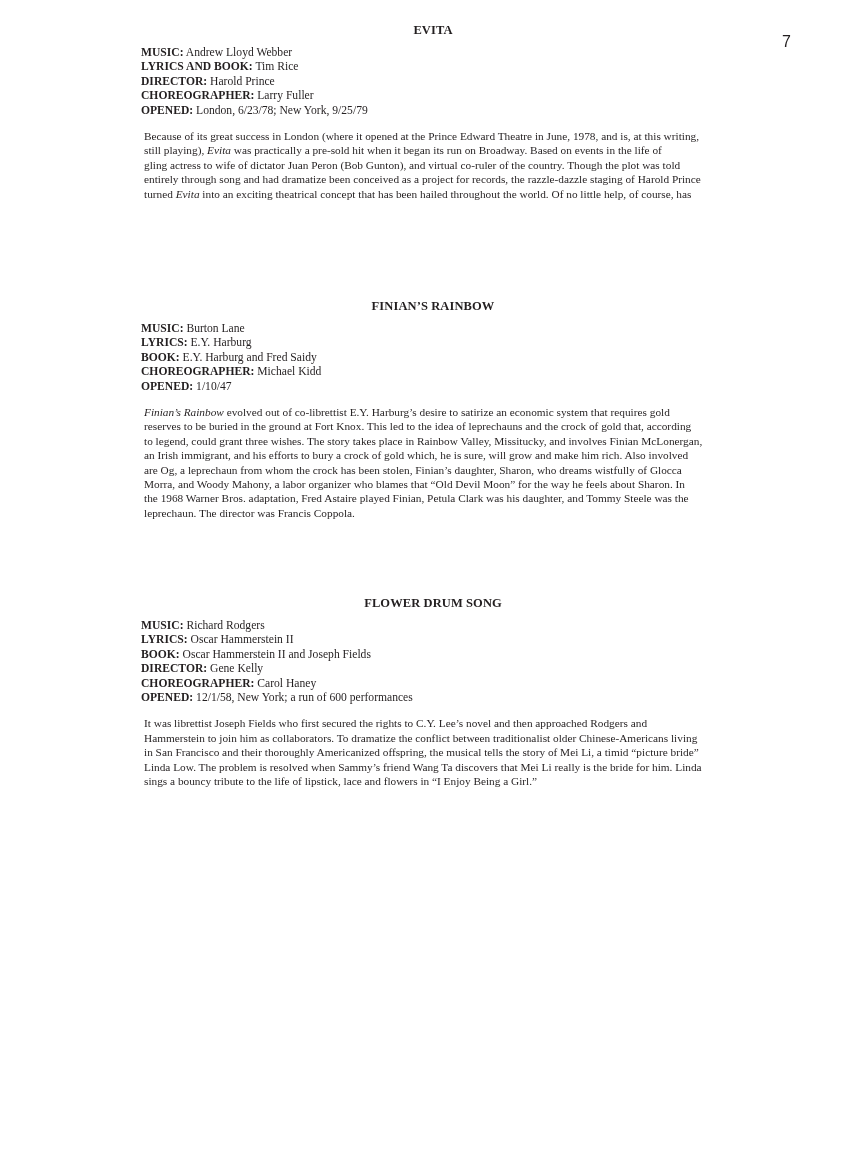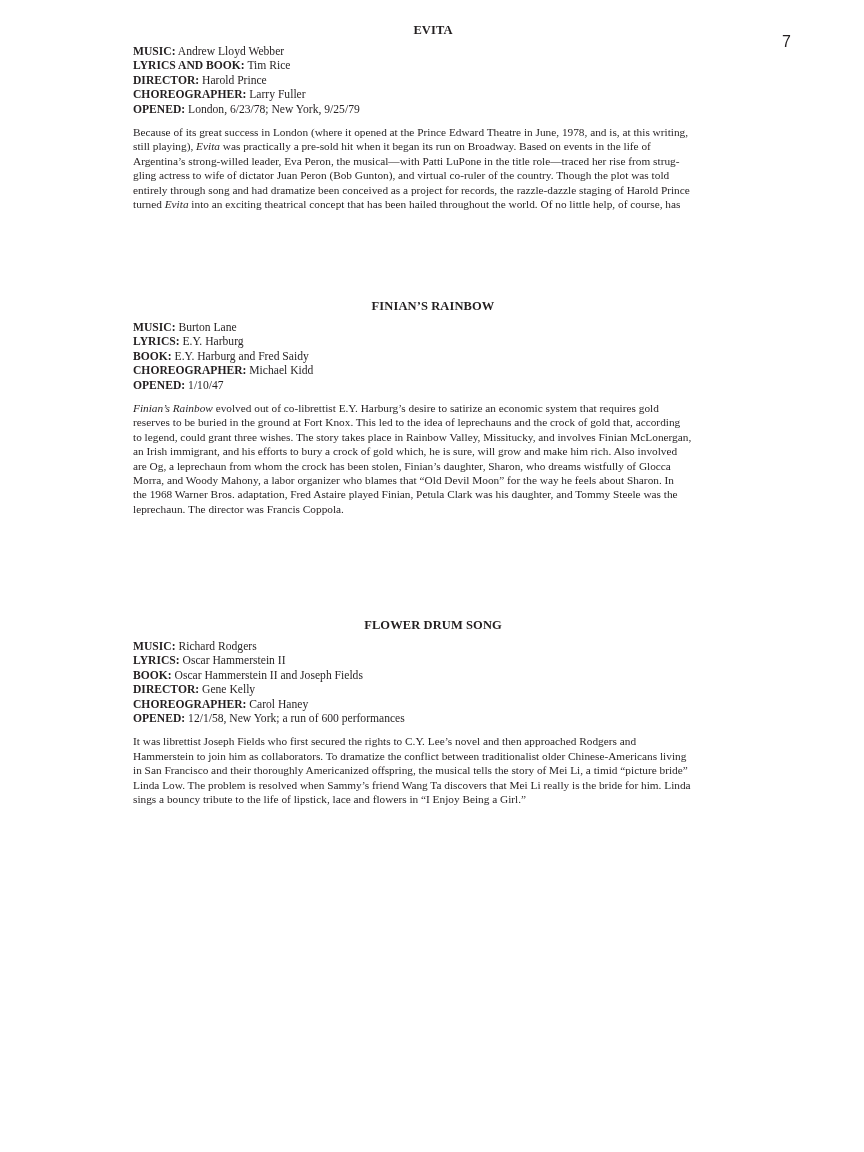--- a/index.html
+++ b/index.html
@@ -30,40 +30,40 @@
     }
     .entry-title {
       text-align: center;
       font-weight: bold;
       font-size: 12.5px;
       line-height: 15px;
       margin: 0 0 7px 0;
       letter-spacing: 0.1px;
     }
     .credits {
-      margin: 0;
+      margin: 8px;
       padding: 0;
       list-style: none;
       font-family: Liberation Serif, serif;
     }
     .credit-line {
       font-size: 11.6px;
       line-height: 14.4px;
       white-space: nowrap;
     }
     .credit-label {
       font-weight: bold;
     }
     .synopsis {
       margin-top: 8px;
       font-size: 11.3px;
       line-height: 14.4px;
     }
     .synopsis p {
-      margin: 0;
+      margin: 11px;
     }
     .synopsis .line {
       display: block;
       white-space: nowrap;
     }
     .synopsis em {
       font-style: italic;
     }
   </style>
 </head>
@@ -77,21 +77,20 @@
       <div class="credit-line"><span class="credit-label">MUSIC:</span> <span class="credit-value">Andrew Lloyd Webber</span></div>
       <div class="credit-line"><span class="credit-label">LYRICS AND BOOK:</span> <span class="credit-value">Tim Rice</span></div>
       <div class="credit-line"><span class="credit-label">DIRECTOR:</span> <span class="credit-value">Harold Prince</span></div>
       <div class="credit-line"><span class="credit-label">CHOREOGRAPHER:</span> <span class="credit-value">Larry Fuller</span></div>
       <div class="credit-line"><span class="credit-label">OPENED:</span> <span class="credit-value">London, 6/23/78; New York, 9/25/79</span></div>
     </div>
   <div class="synopsis">
       <p>
         <span class="line"><span>Because of its great success in London (where it opened at the Prince Edward Theatre in June, 1978, and is, at this writing,</span></span>
         <span class="line"><span>still playing), </span><em>Evita</em><span> was practically a pre-sold hit when it began its run on Broadway. Based on events in the life of</span></span>
-        <span class="line"><span>Argentina’s strong-willed leader, Eva Peron, the musical—with Patti LuPone in the title role—traced her rise from strug-</span></span>
         <span class="line"><span>gling actress to wife of dictator Juan Peron (Bob Gunton), and virtual co-ruler of the country. Though the plot was told</span></span>
         <span class="line"><span>entirely through song and had dramatize been conceived as a project for records, the razzle-dazzle staging of Harold Prince</span></span>
         <span class="line"><span>turned </span><em>Evita</em><span> into an exciting theatrical concept that has been hailed throughout the world. Of no little help, of course, has</span></span>
       </p>
     </div>
 </section>
 
 <section class="entry" style="top:299px;">
   <h2 class="entry-title">FINIAN’S RAINBOW</h2>
   <div class="credits">
@@ -108,21 +107,21 @@
         <span class="line"><span>to legend, could grant three wishes. The story takes place in Rainbow Valley, Missitucky, and involves Finian McLonergan,</span></span>
         <span class="line"><span>an Irish immigrant, and his efforts to bury a crock of gold which, he is sure, will grow and make him rich. Also involved</span></span>
         <span class="line"><span>are Og, a leprechaun from whom the crock has been stolen, Finian’s daughter, Sharon, who dreams wistfully of Glocca</span></span>
         <span class="line"><span>Morra, and Woody Mahony, a labor organizer who blames that “Old Devil Moon” for the way he feels about Sharon. In</span></span>
         <span class="line"><span>the 1968 Warner Bros. adaptation, Fred Astaire played Finian, Petula Clark was his daughter, and Tommy Steele was the</span></span>
         <span class="line"><span>leprechaun. The director was Francis Coppola.</span></span>
       </p>
     </div>
 </section>
 
-<section class="entry" style="top:618px;">
+<section class="entry" style="top:596px;">
   <h2 class="entry-title">FLOWER DRUM SONG</h2>
   <div class="credits">
       <div class="credit-line"><span class="credit-label">MUSIC:</span> <span class="credit-value">Richard Rodgers</span></div>
       <div class="credit-line"><span class="credit-label">LYRICS:</span> <span class="credit-value">Oscar Hammerstein II</span></div>
       <div class="credit-line"><span class="credit-label">BOOK:</span> <span class="credit-value">Oscar Hammerstein II and Joseph Fields</span></div>
       <div class="credit-line"><span class="credit-label">DIRECTOR:</span> <span class="credit-value">Gene Kelly</span></div>
       <div class="credit-line"><span class="credit-label">CHOREOGRAPHER:</span> <span class="credit-value">Carol Haney</span></div>
       <div class="credit-line"><span class="credit-label">OPENED:</span> <span class="credit-value">12/1/58, New York; a run of 600 performances</span></div>
     </div>
   <div class="synopsis">

